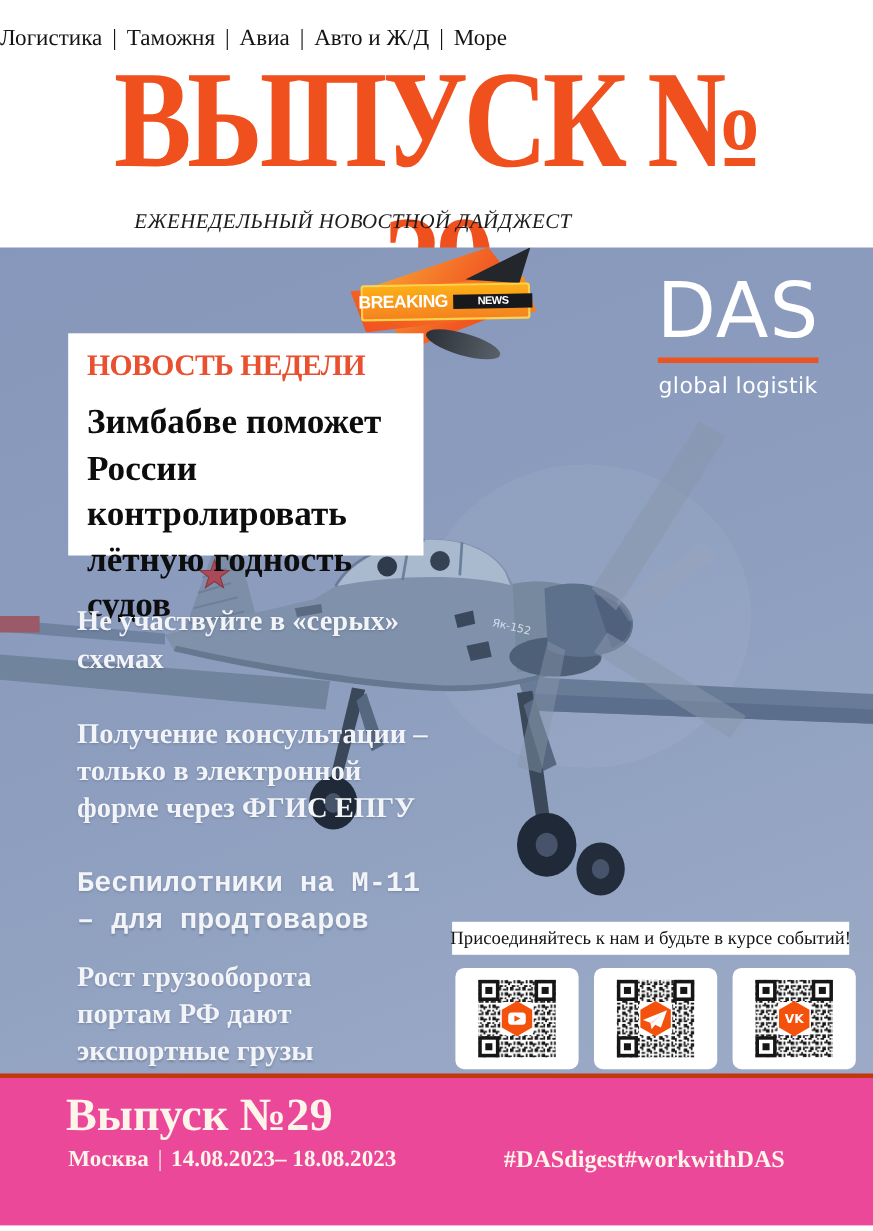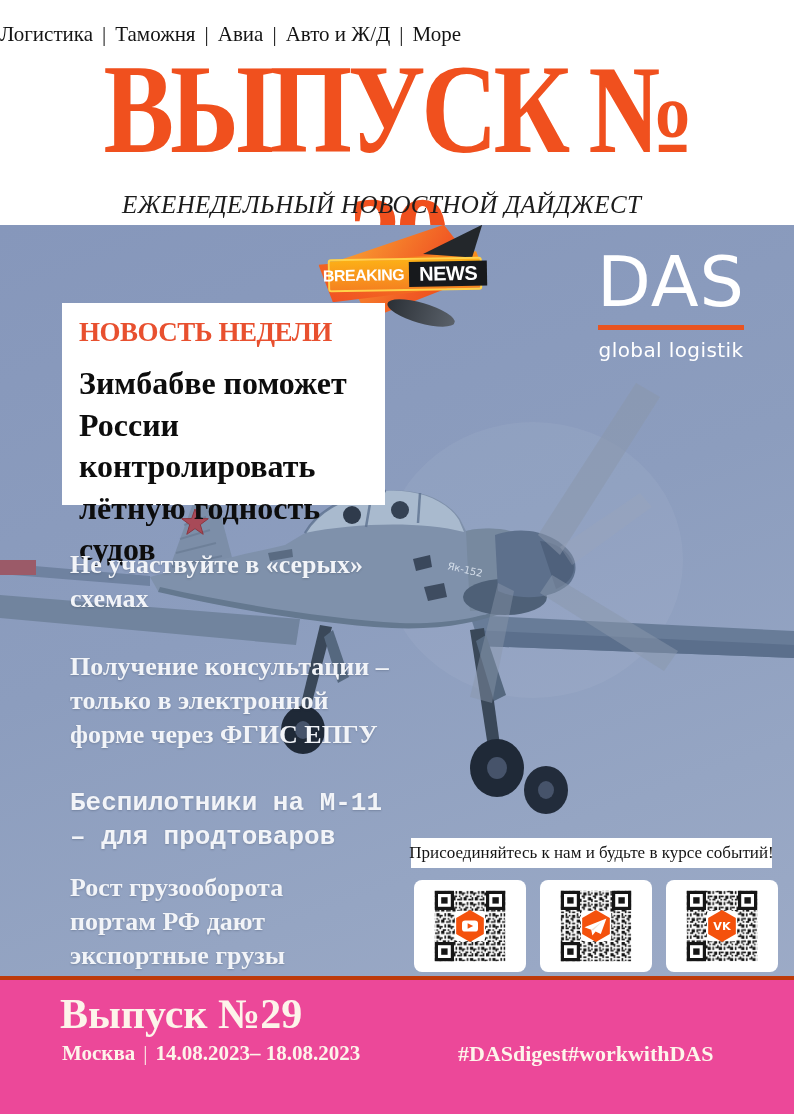--- a/index.html
+++ b/index.html
@@ -6,21 +6,21 @@
   .page{position:relative;width:794px;height:1119px;background:#ffffff;overflow:hidden;
         font-family:"Liberation Serif",serif;margin:0 auto;}
 
   
   .top-nav{position:absolute;top:22px;left:0;width:100%;text-align:left;
            font-size:21px;color:#141414;white-space:nowrap;}
   .top-nav .sep{margin:0 9px;color:#141414;}
   .main-title{position:absolute;top:44px;left:0;width:100%;text-align:center;
               color:#F0501E;font-weight:bold;font-size:126px;line-height:1.05;
               letter-spacing:-5px;transform:scaleX(0.84);}
-  .subtitle{position:absolute;top:191px;left:122px;font-style:italic;font-size:25px;
+  .subtitle{position:absolute;top:191px;left:122px;font-style:italic;font-size:19px;
             color:#1c1c1c;letter-spacing:0.4px;}
 
   
   .photo{position:absolute;top:225px;left:0;width:794px;height:787px;
          background:linear-gradient(160deg,#8697BB 0%,#8C9DBE 45%,#95A5C3 75%,#9DABC7 100%);}
   .photo svg.plane{position:absolute;inset:0;}
   .haze{position:absolute;bottom:0;left:0;width:100%;height:13px;
         background:linear-gradient(#9AA5B8,#96A0B2);}
 
   
@@ -37,21 +37,21 @@
   .badge .s4{left:70px;bottom:0;width:70px;height:24px;transform:rotate(16deg);
              background:linear-gradient(90deg,#2b3036,#5a616a);
              clip-path:ellipse(50% 42% at 50% 50%);}
   .badge-ribbon{position:absolute;left:12px;top:33px;width:154px;height:33px;
                 background:linear-gradient(180deg,#FCAF17,#F58220);
                 border:2px solid #FFD24A;border-radius:3px;box-sizing:border-box;
                 display:flex;align-items:center;justify-content:center;gap:5px;
                 transform:rotate(-1deg);
                 font-family:"Liberation Sans",sans-serif;font-weight:bold;}
   .bn1{color:#ffffff;font-size:16px;letter-spacing:-0.5px;}
-  .bn2{color:#ffffff;background:#17191c;font-size:20px;padding:1px 10px;letter-spacing:-0.5px;}
+  .bn2{color:#ffffff;background:#17191c;font-size:10px;padding:1px 22px;letter-spacing:-0.5px;}
 
   
   .logo{position:absolute;left:575px;top:24px;width:192px;text-align:center;
         color:#ffffff;font-family:"DejaVu Sans",sans-serif;}
   .logo-name{font-size:70px;font-weight:normal;line-height:0.95;letter-spacing:1px;}
   .logo-rule{width:146px;height:5px;background:#E95420;margin:9px auto 8px;}
   .logo-tag{font-size:20px;letter-spacing:0.4px;}
 
   
   .news-box{position:absolute;left:62px;top:78px;width:323px;height:202px;

